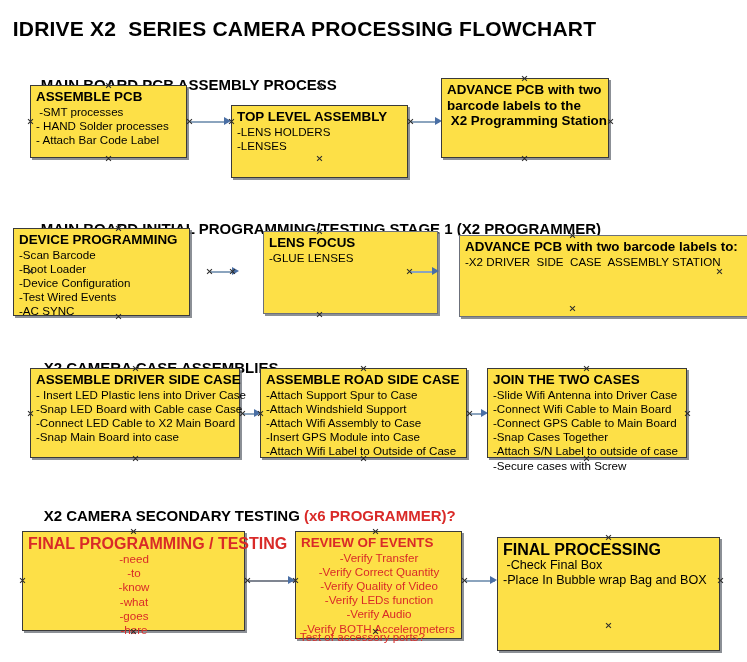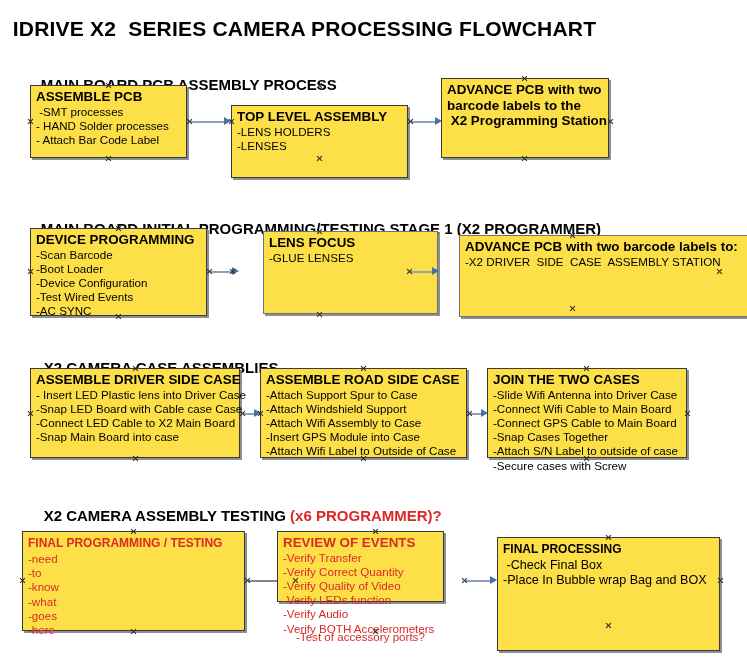--- a/index.html
+++ b/index.html
@@ -65,24 +65,24 @@
     line-height: 15.6px;
     white-space: pre;
   }
   .pbox .bline {
     font-size: 11.6px;
     color: #000000;
     line-height: 14.2px;
     white-space: pre;
   }
   .pbox.red .bhead { color: #d92a28; }
-  .pbox.red .bline { color: #d92a28; }
+  .pbox.red .bline { color: #d92a28; text-align: center; }
 
   .pbox .bhead.big {
-    font-size: 12px;
+    font-size: 16px;
     line-height: 17px;
   }
   .pbox .bline.big {
     font-size: 12.6px;
     line-height: 15.4px;
   }
 
   
   .overflow-line {
     position: absolute;
@@ -166,21 +166,21 @@
     <div class="bhead"> X2 Programming Station</div>
   </div>
   <div class="xh" style="left:521px; top:75px;"></div>
   <div class="xh" style="left:521px; top:155px;"></div>
   <div class="xh" style="left:607px; top:118px;"></div>
 
   <div class="section-title" style="left:24px; top:203px;">
     <span>MAIN BOARD INITIAL PROGRAMMING/TESTING STAGE 1 (X2 PROGRAMMER)</span>
   </div>
 
-  <div class="pbox" style="left:30px; top:228px; width:177px; height:88px;">
+  <div class="pbox" style="left:13px; top:228px; width:177px; height:88px;">
     <div class="bhead">DEVICE PROGRAMMING</div>
     <div class="bline">-Scan Barcode</div>
     <div class="bline">-Boot Loader</div>
     <div class="bline">-Device Configuration</div>
     <div class="bline">-Test Wired Events</div>
     <div class="bline">-AC SYNC</div>
   </div>
   <div class="xh" style="left:115px; top:225px;"></div>
   <div class="xh" style="left:115px; top:313px;"></div>
   <div class="xh" style="left:27px; top:268px;"></div>
@@ -251,41 +251,41 @@
     <div class="bline">-Connect GPS Cable to Main Board</div>
     <div class="bline">-Snap Cases Together</div>
     <div class="bline">-Attach S/N Label to outside of case</div>
     <div class="bline">-Secure cases with Screw</div>
   </div>
   <div class="xh" style="left:583px; top:365px;"></div>
   <div class="xh" style="left:583px; top:455px;"></div>
   <div class="xh" style="left:684px; top:410px;"></div>
 
   <div class="section-title" style="left:27px; top:490px;">
-    <span>X2 CAMERA ASSEMBLY TESTING </span><span class="red-note">(x6 PROGRAMMER)?</span>
+    <span>X2 CAMERA SECONDARY TESTING </span><span class="red-note">(x6 PROGRAMMER)?</span>
   </div>
 
   <div class="pbox red" style="left:22px; top:531px; width:223px; height:100px;">
     <div class="bhead big">FINAL PROGRAMMING / TESTING</div>
     <div class="bline">-need</div>
     <div class="bline">-to</div>
     <div class="bline">-know</div>
     <div class="bline">-what</div>
     <div class="bline">-goes</div>
     <div class="bline">-here</div>
   </div>
   <div class="xh" style="left:130px; top:528px;"></div>
   <div class="xh" style="left:130px; top:628px;"></div>
   <div class="xh" style="left:19px; top:577px;"></div>
 
   <div class="conn dark" style="left:248px; top:580px; width:48px;"></div>
   <div class="arrowhead" style="left:288px; top:576px;"></div>
   <div class="xh" style="left:244px; top:577px;"></div>
 
-  <div class="pbox red" style="left:277px; top:531px; width:167px; height:71px;">
+  <div class="pbox red" style="left:295px; top:531px; width:167px; height:108px;">
     <div class="bhead">REVIEW OF EVENTS</div>
     <div class="bline">-Verify Transfer</div>
     <div class="bline">-Verify Correct Quantity</div>
     <div class="bline">-Verify Quality of Video</div>
     <div class="bline">-Verify LEDs function</div>
     <div class="bline">-Verify Audio</div>
     <div class="bline">-Verify BOTH Accelerometers</div>
   </div>
   <div class="overflow-line" style="left:296px; top:630px;">-Test of accessory ports?</div>
   <div class="xh" style="left:372px; top:528px;"></div>

